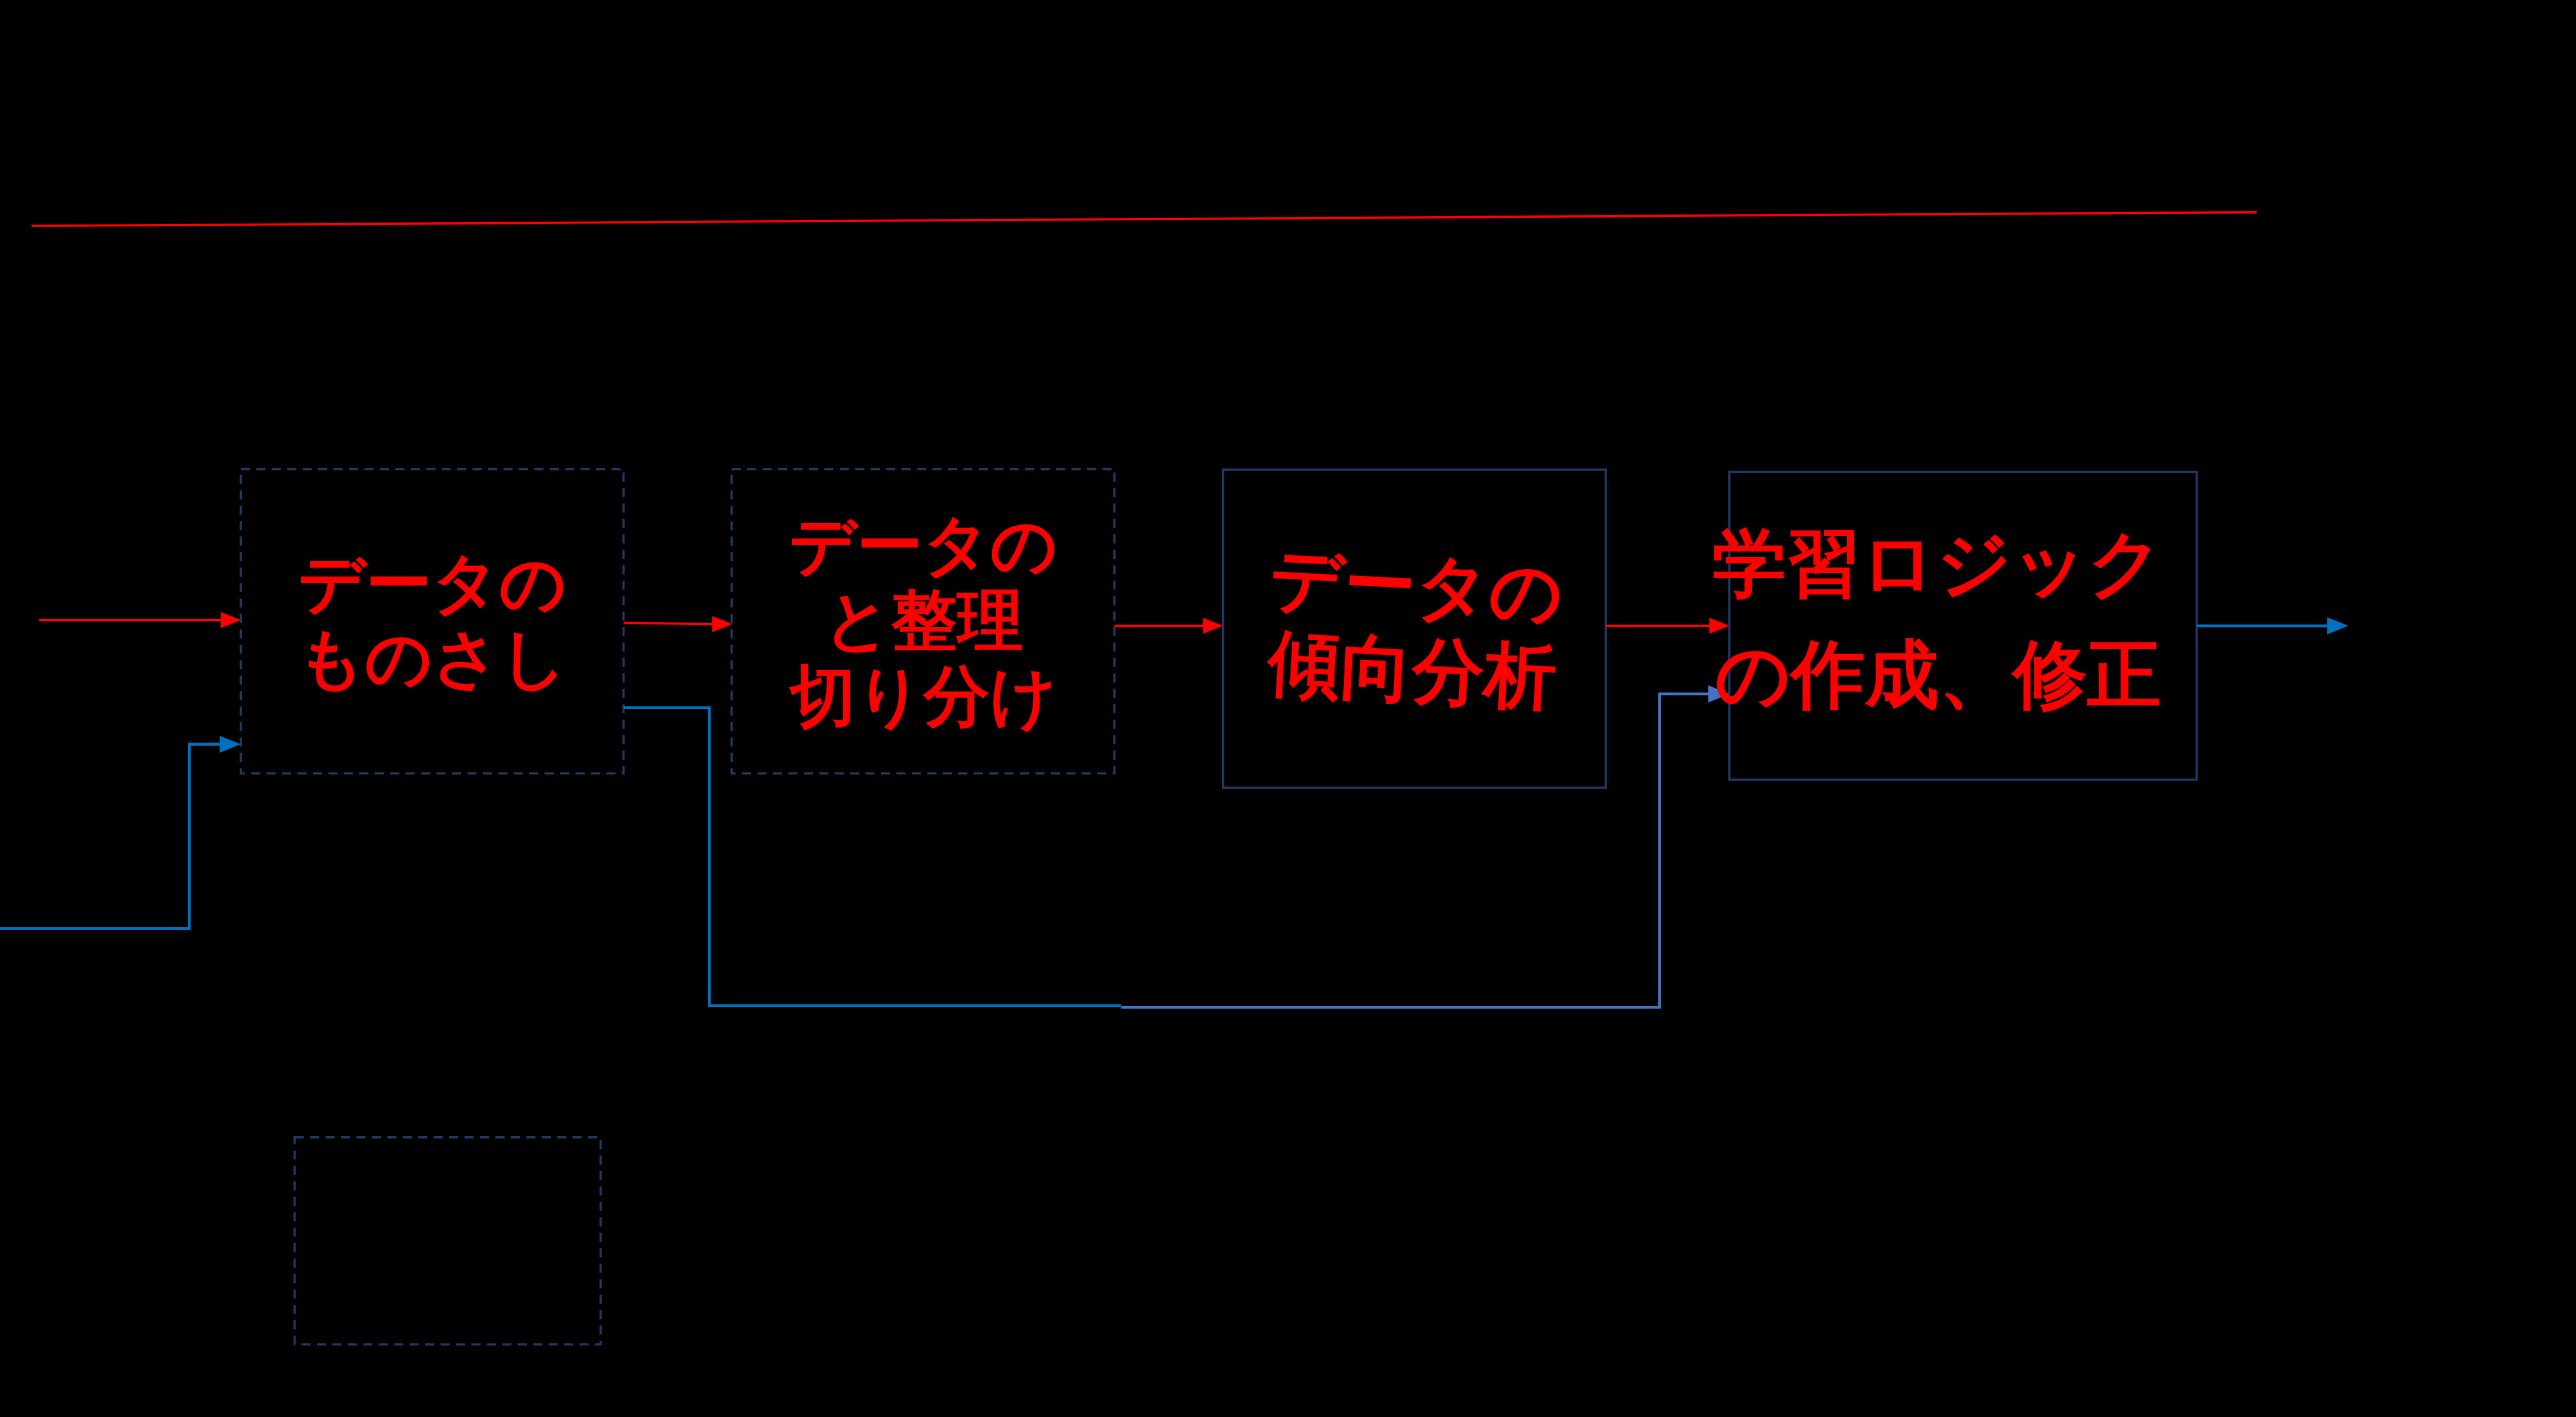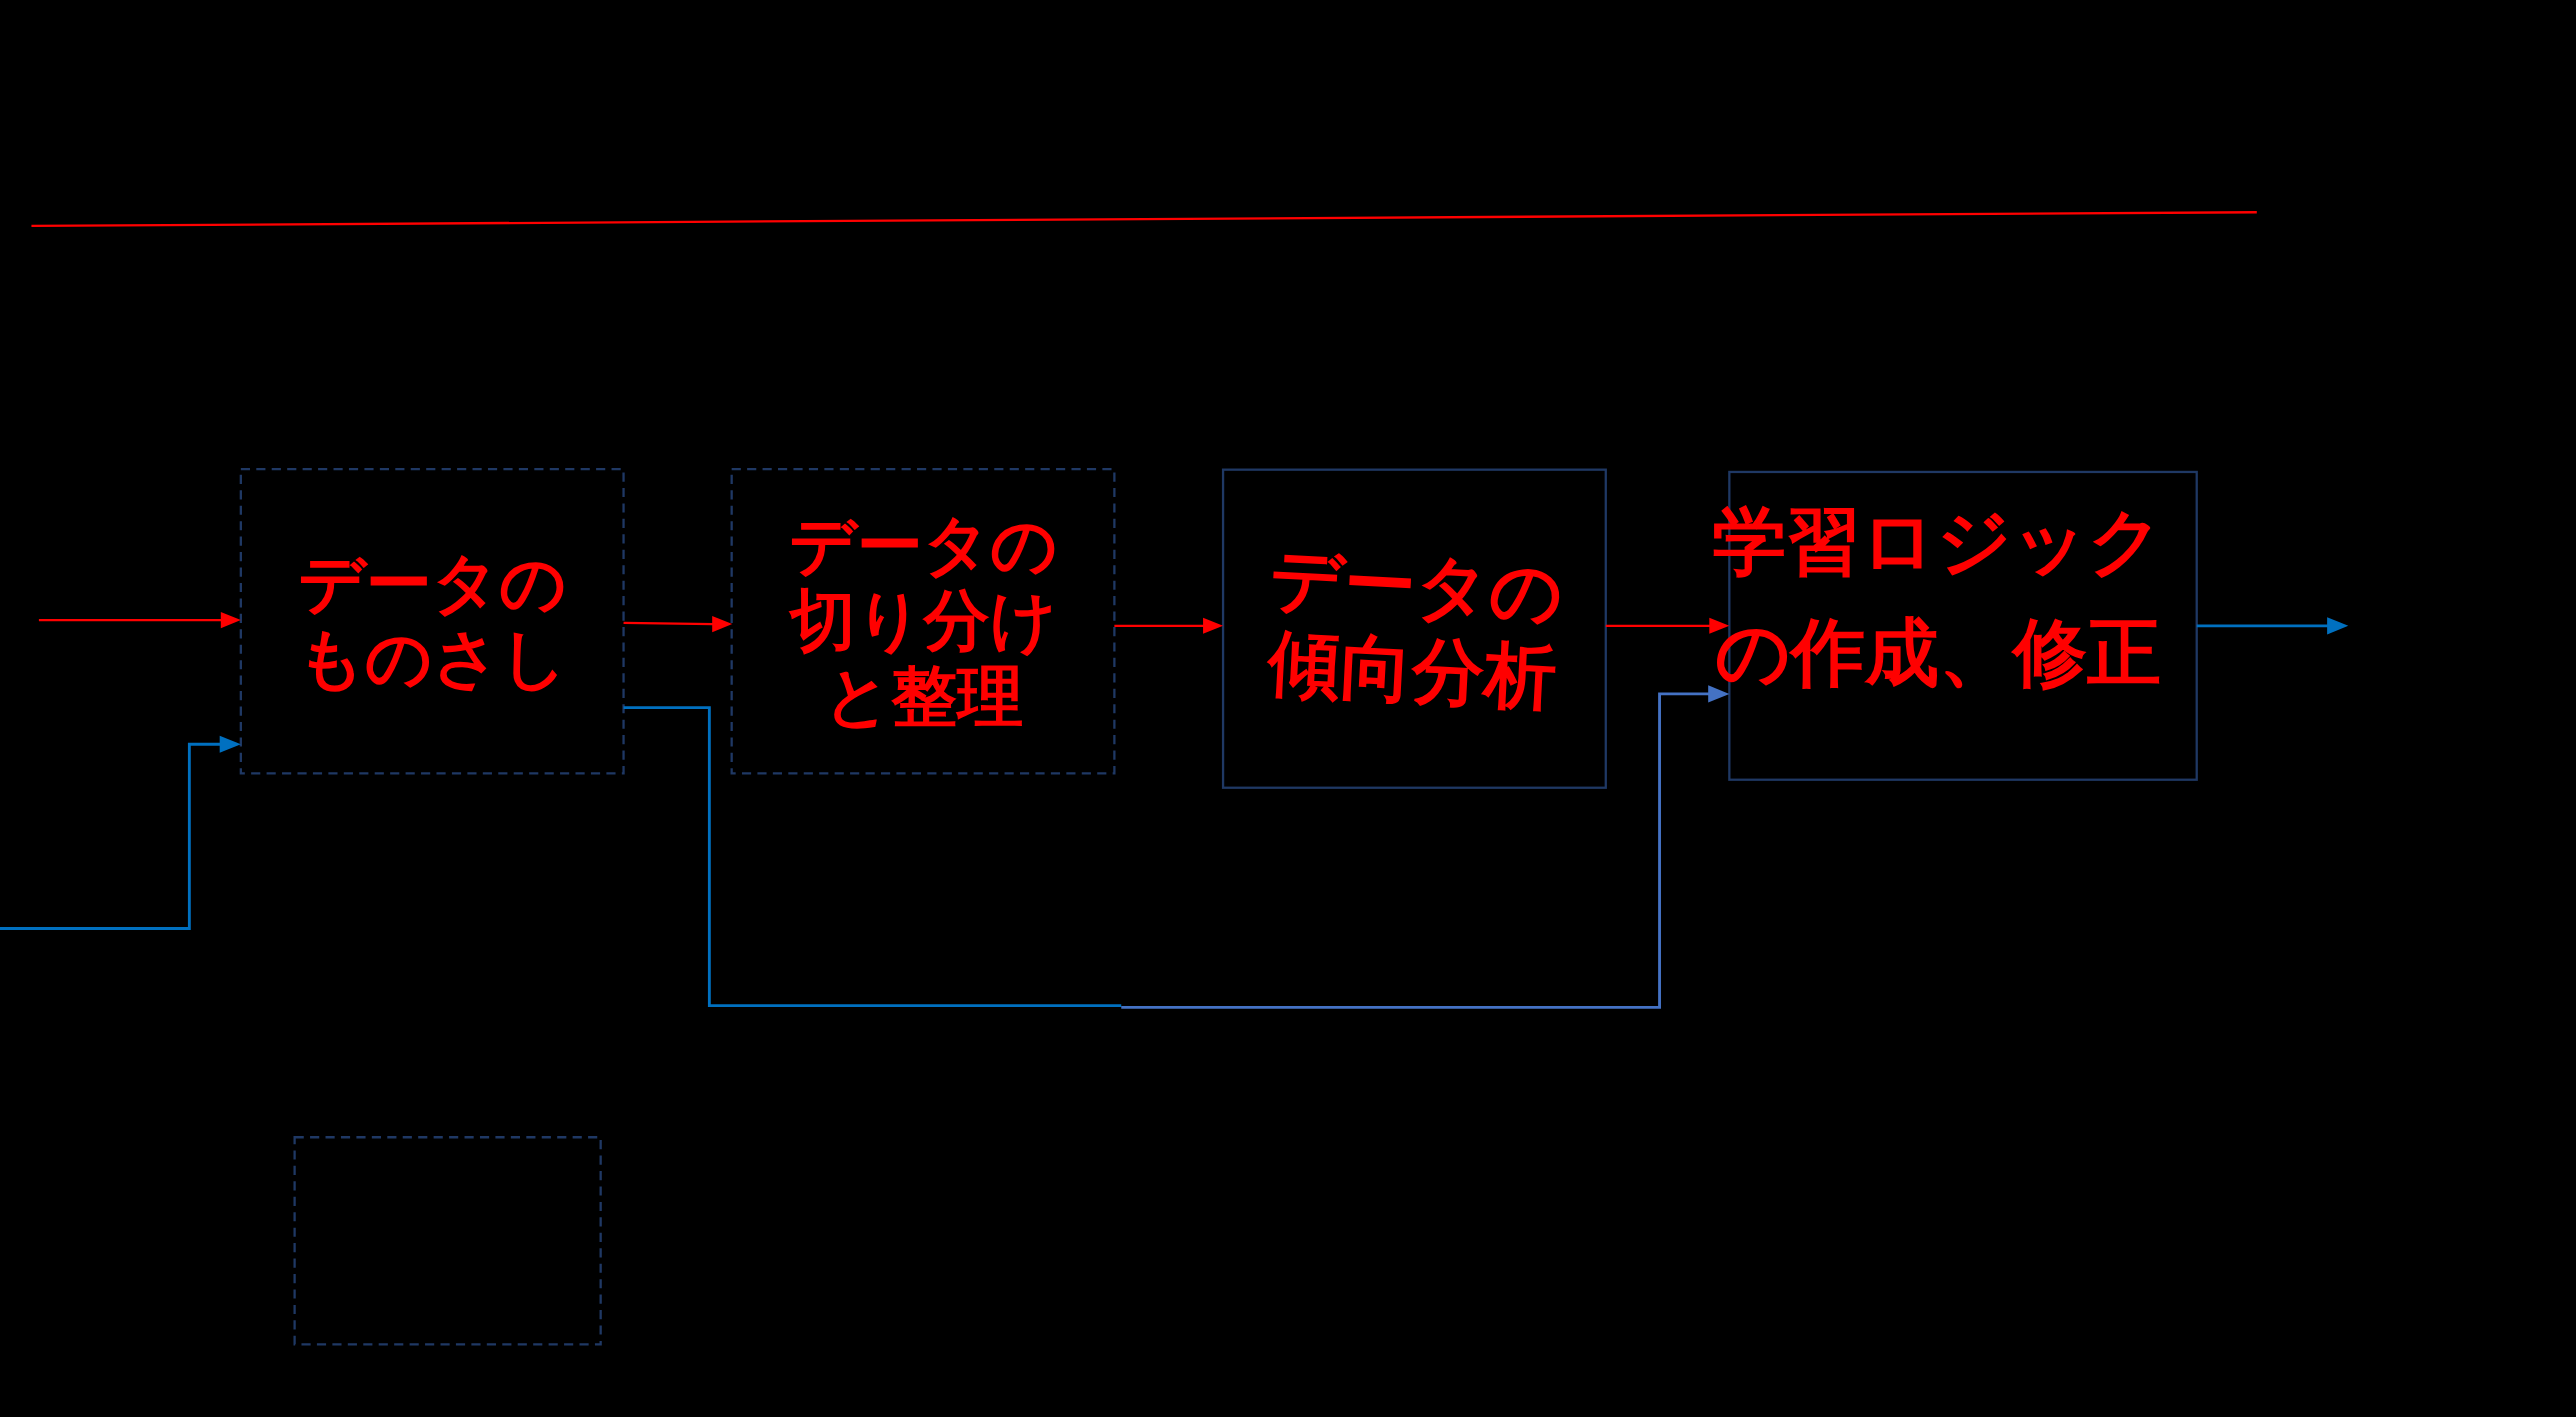--- a/index.html
+++ b/index.html
@@ -102,32 +102,32 @@
     </g>
   </svg>
 
   <div class="process-label lbl-3line" id="label-box1" style="left:241px; top:469px; width:383px; height:304px;">
     <div>データの</div>
     <div>ものさし</div>
   </div>
 
   <div class="process-label lbl-3line" id="label-box2" style="left:732px; top:469px; width:383px; height:304px;">
     <div>データの</div>
+    <div>と整理</div>
     <div>切り分け</div>
-    <div>と整理</div>
   </div>
 
   <div class="process-label lbl-2line" id="label-box3" style="left:1223px; top:470px; width:383px; height:318px;">
     <div class="tilt">
       <div>データの</div>
       <div>傾向分析</div>
     </div>
   </div>
 
-  <div class="process-label" id="label-box4" style="left:1729px; top:472px; width:418px; height:308px;">
+  <div class="process-label" id="label-box4" style="left:1729px; top:494px; width:418px; height:308px;">
     <div>学習ロジック</div>
     <div>の作成、修正</div>
   </div>
 
   <div class="process-label" id="label-empty-box" style="left:295px; top:1137px; width:306px; height:207px;"></div>
 
 </div>
 
 
 </body></html>

